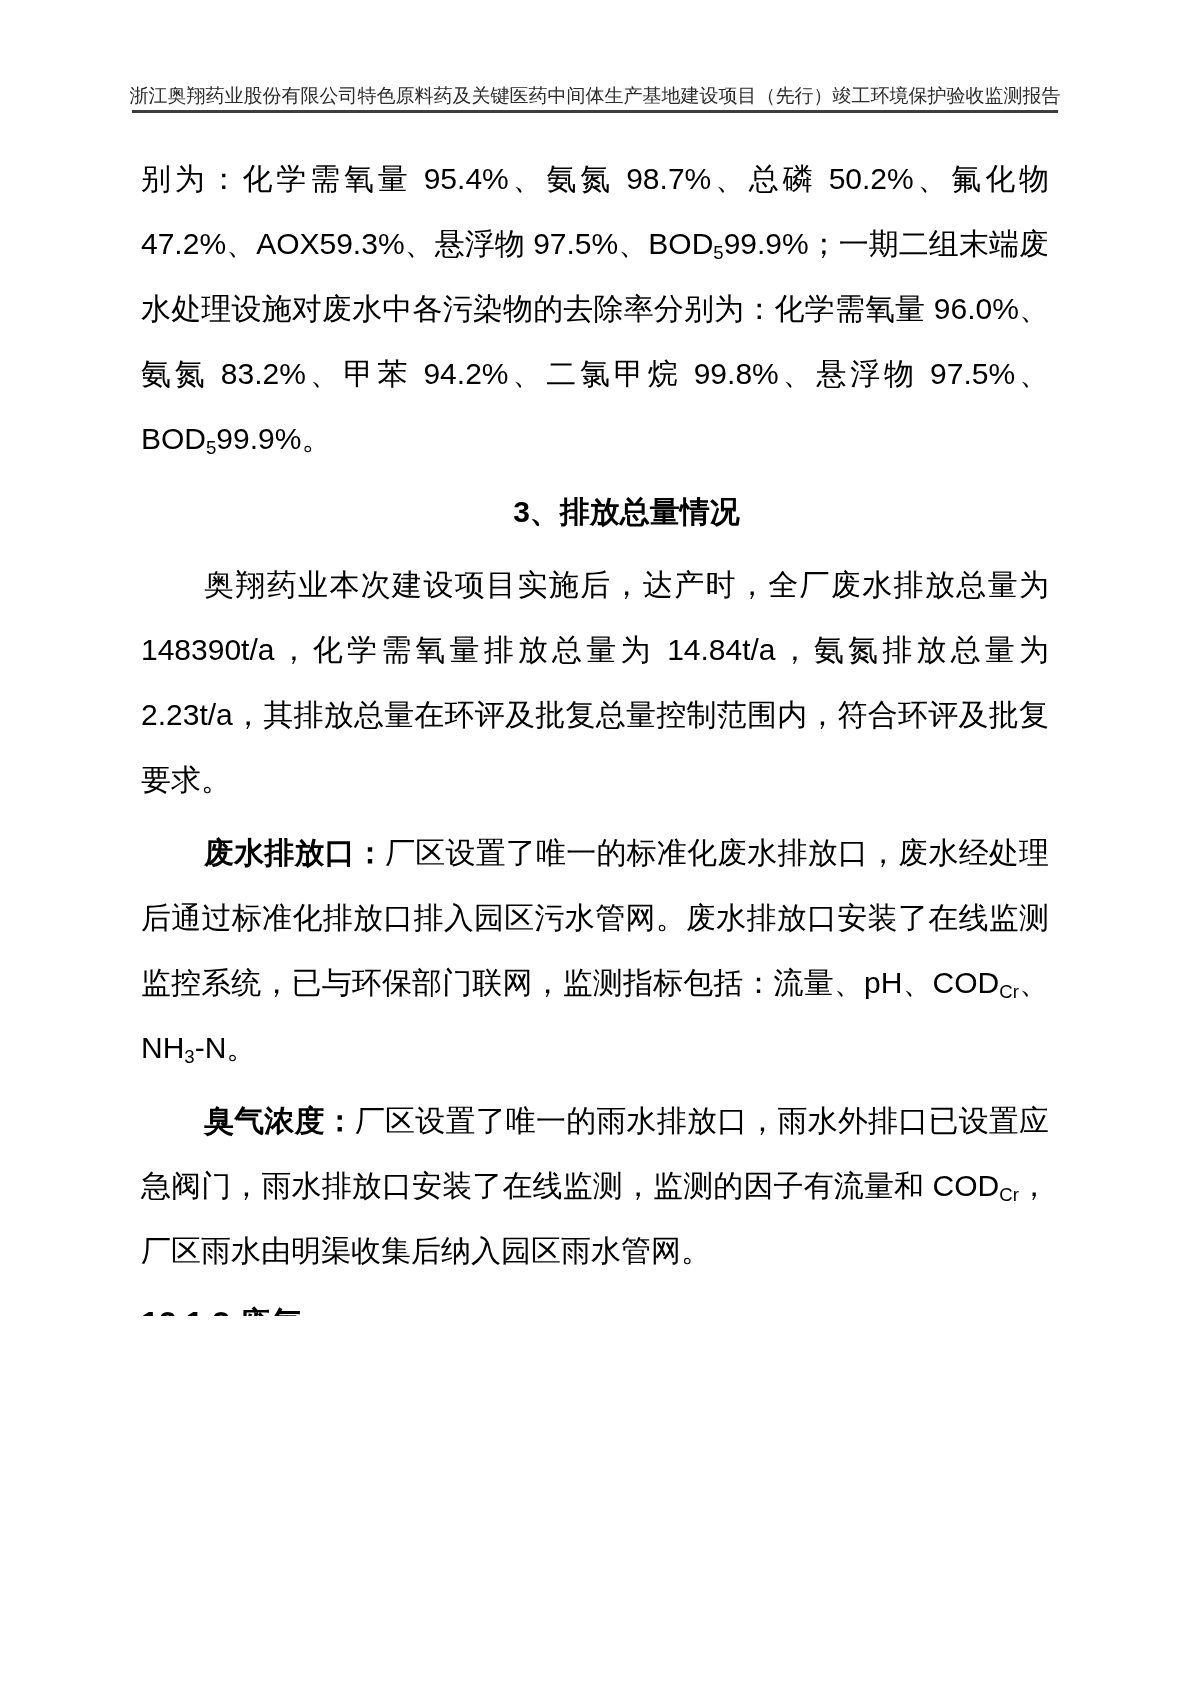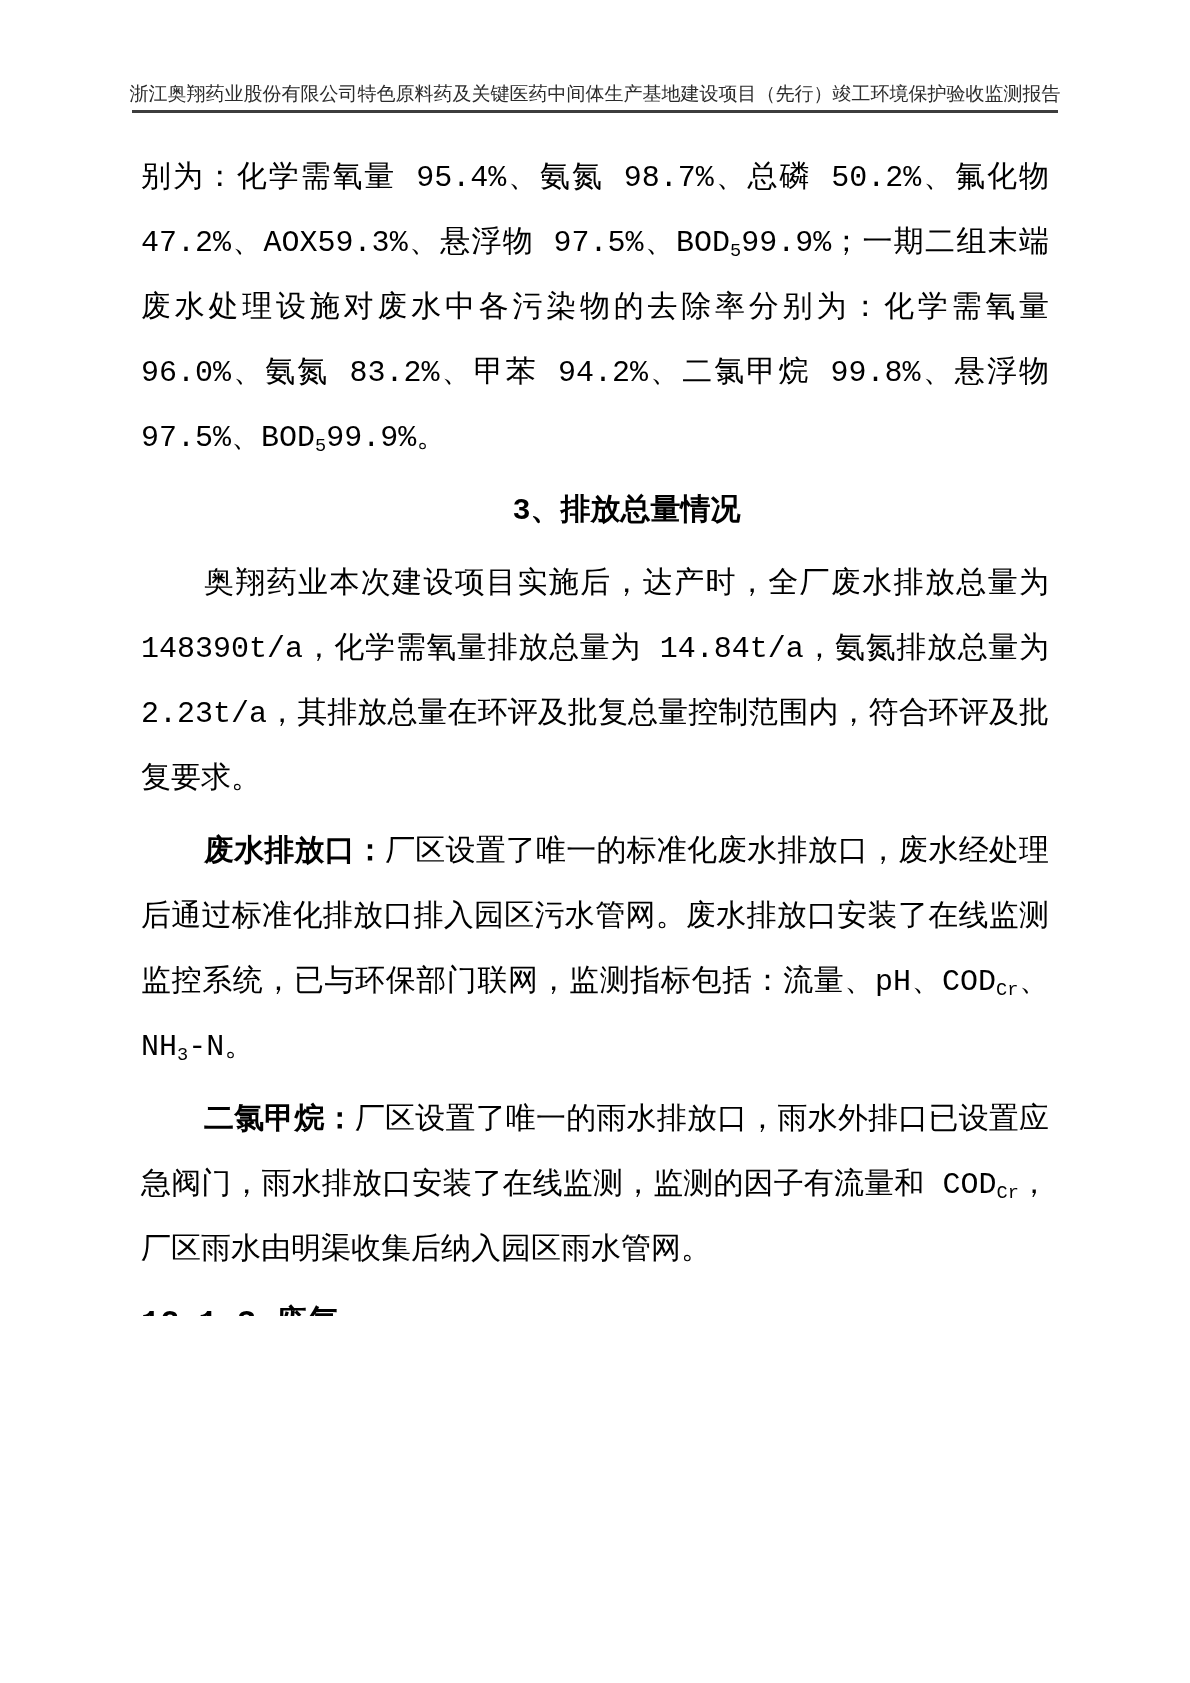--- a/index.html
+++ b/index.html
@@ -2,21 +2,21 @@
 <html lang="zh"><head>
 <meta charset="utf-8">
 <style>
   html, body { margin: 0; padding: 0; background: #ffffff; }
   .page {
     position: relative;
     width: 1190px;
     height: 1316px;
     background: #ffffff;
     color: #000000;
-    font-family: Liberation Mono, monospace;
+    font-family: Liberation Sans, sans-serif;
     overflow: hidden;
   }
   .header {
     position: absolute;
     top: 84px;
     left: 100px;
     right: 100px;
     text-align: center;
     color: #2b2b2b;
   }
@@ -70,21 +70,21 @@
   <div class="header">
     <div class="header-title">浙江奥翔药业股份有限公司特色原料药及关键医药中间体生产基地建设项目（先行）竣工环境保护验收监测报告</div>
     <div class="header-rule"></div>
   </div>
 
   <div class="doc-body">
     <p class="para"><span>别为：化学需氧量 95.4%、氨氮 98.7%、总磷 50.2%、氟化物 47.2%、AOX59.3%、悬浮物 97.5%、BOD</span><sub>5</sub><span>99.9%；一期二组末端废水处理设施对废水中各污染物的去除率分别为：化学需氧量 96.0%、氨氮 83.2%、甲苯 94.2%、二氯甲烷 99.8%、悬浮物 97.5%、BOD</span><sub>5</sub><span>99.9%。</span></p>
     <p class="heading indent">3、排放总量情况</p>
     <p class="para indent"><span>奥翔药业本次建设项目实施后，达产时，全厂废水排放总量为 148390t/a，化学需氧量排放总量为 14.84t/a，氨氮排放总量为 2.23t/a，其排放总量在环评及批复总量控制范围内，符合环评及批复要求。</span></p>
     <p class="para indent"><span class="seg-bold">废水排放口：</span><span>厂区设置了唯一的标准化废水排放口，废水经处理后通过标准化排放口排入园区污水管网。废水排放口安装了在线监测监控系统，已与环保部门联网，监测指标包括：流量、pH、COD</span><sub>Cr</sub><span>、NH</span><sub>3</sub><span>-N。</span></p>
-    <p class="para indent"><span class="seg-bold">二氯甲烷：</span><span>厂区设置了唯一的雨水排放口，雨水外排口已设置应急阀门，雨水排放口安装了在线监测，监测的因子有流量和 COD</span><sub>Cr</sub><span>，厂区雨水由明渠收集后纳入园区雨水管网。</span></p>
+    <p class="para indent"><span class="seg-bold">臭气浓度：</span><span>厂区设置了唯一的雨水排放口，雨水外排口已设置应急阀门，雨水排放口安装了在线监测，监测的因子有流量和 COD</span><sub>Cr</sub><span>，厂区雨水由明渠收集后纳入园区雨水管网。</span></p>
     <p class="section-heading">12.1.3 废气</p>
   </div>
 
   <div class="footer">
     <span class="footer-org">浙江省生态环境监测中心</span>
     <span class="footer-page">127</span>
   </div>
 
 </div>
 

